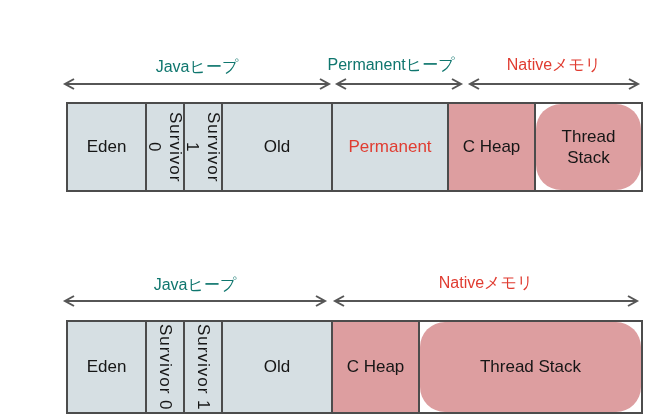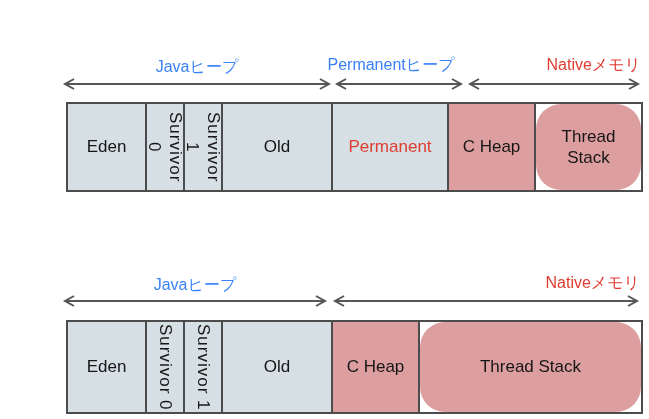--- a/index.html
+++ b/index.html
@@ -14,23 +14,23 @@
     font-size:28px; font-weight:bold; letter-spacing:0.5px;
     color:var(--title, #151515);
     white-space:nowrap;
     text-shadow:
       -2px -2px 0 #fff, 2px -2px 0 #fff, -2px 2px 0 #fff, 2px 2px 0 #fff,
       0 -2px 0 #fff, 0 2px 0 #fff, -2px 0 0 #fff, 2px 0 0 #fff,
       3px 4px 5px rgba(0,0,0,0.40);
   }
   .arrow-label {
     position:absolute; font-size:16px; text-align:center;
-    white-space:nowrap; color:#3b82f6; height:20px; line-height:20px;
+    white-space:nowrap; color:#0f766e; height:20px; line-height:20px;
   }
-  .arrow-label.red { color:var(--red-text,#e03c31);text-align:right; }
+  .arrow-label.red { color:var(--red-text,#e03c31); }
   svg.arrow { position:absolute; display:block; }
   svg.arrow line, svg.arrow path {
     stroke:var(--arrow,#565656); stroke-width:2; fill:none;
     stroke-linecap:butt; stroke-linejoin:miter;
   }
   .box-row {
     position:absolute; display:flex;
     border:2px solid var(--box-border,#4c4c4c);
     box-sizing:border-box; background:#fff;
   }

